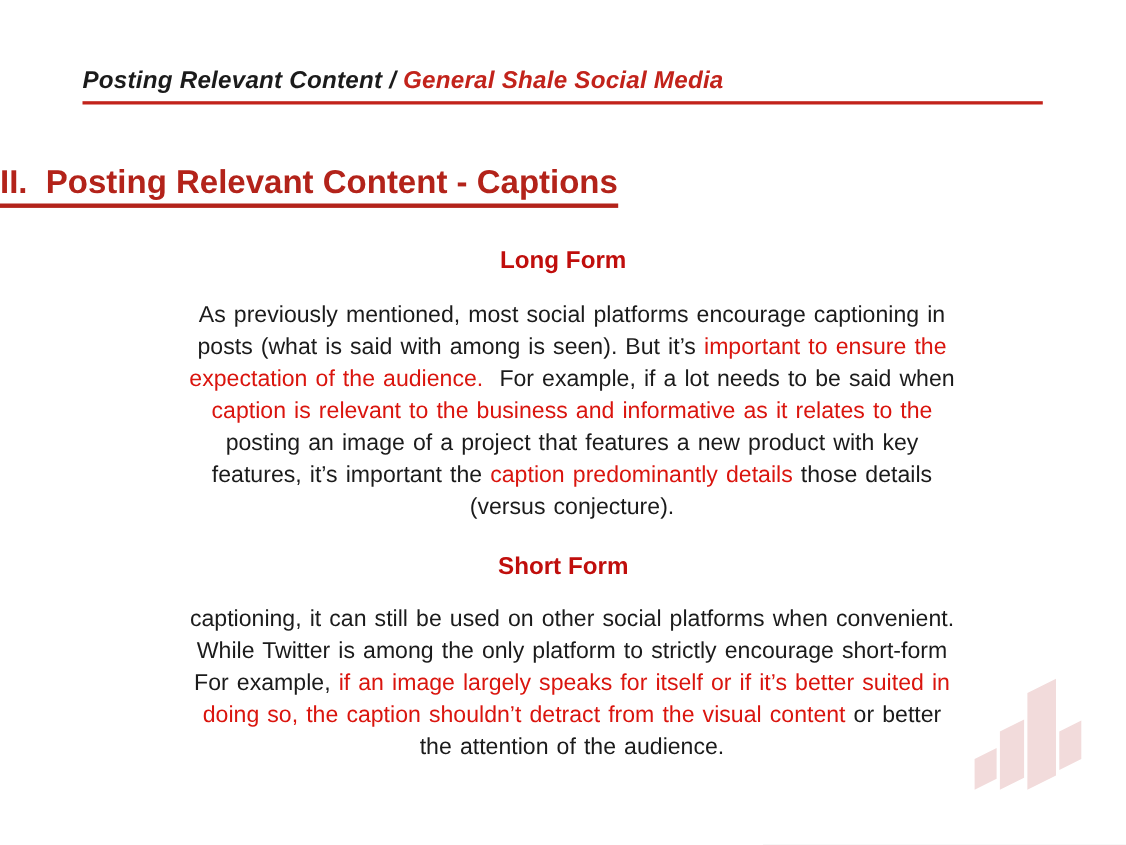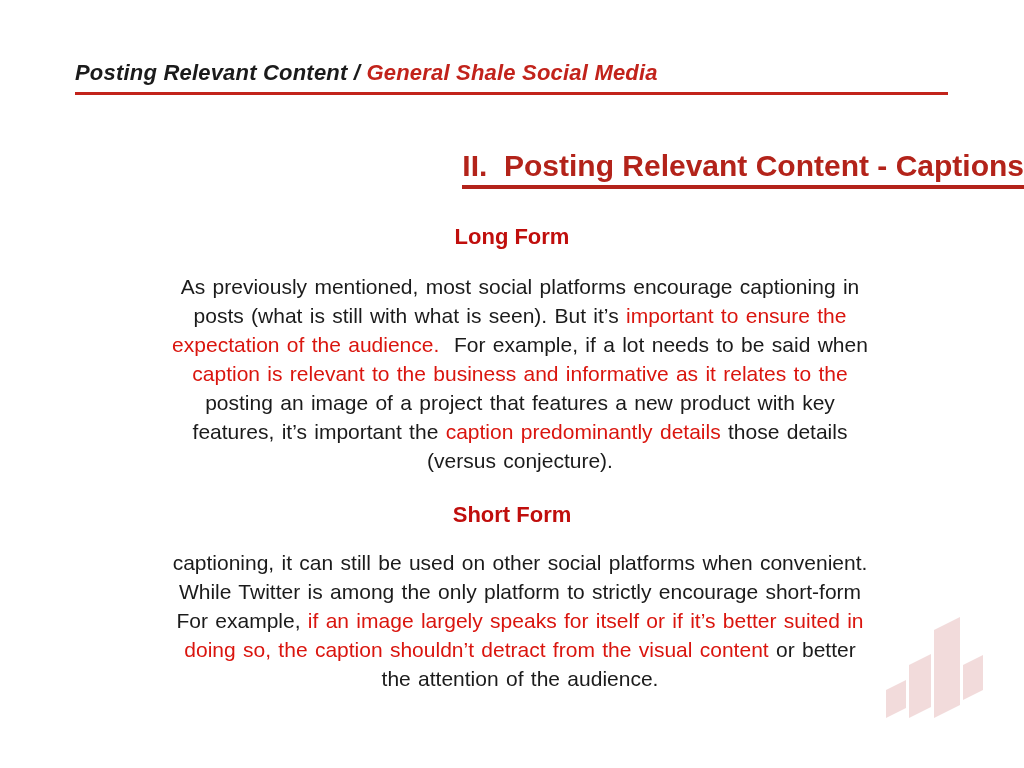--- a/index.html
+++ b/index.html
@@ -21,21 +21,21 @@
   .header .hdr-red{color:var(--header-red,#c2231b);}
   .header-rule{
     position:absolute;
     left:75px;top:92px;
     width:873px;height:3px;
     background:var(--header-red,#c2231b);
   }
   .title-wrap{
     position:absolute;
     left:0;right:0;top:149px;
-    text-align:right;
+    text-align:left;
   }
   .title-wrap .title-text{
     display:inline-block;
     font-size:30px;font-weight:bold;
     color:var(--title-red,#b3231a);
     border-bottom:4px solid var(--title-red,#b3231a);
     padding-bottom:2px;
     white-space:nowrap;
   }
   .section-heading{
@@ -76,21 +76,21 @@
 
   <div class="header-rule"></div>
 
   <div class="title-wrap">
     <span class="title-text">II.&nbsp; Posting Relevant Content - Captions</span>
   </div>
 
   <div class="section-heading heading-long">Long Form</div>
   <div class="para para-long">
       <div class="line"><span class="seg-black">As previously mentioned, most social platforms encourage captioning in</span></div>
-      <div class="line"><span class="seg-black">posts (what is still with what is seen). But it’s </span><span class="seg-red">important to ensure the</span></div>
+      <div class="line"><span class="seg-black">posts (what is said with among is seen). But it’s </span><span class="seg-red">important to ensure the</span></div>
       <div class="line"><span class="seg-red">expectation of the audience.</span><span class="seg-black">&nbsp; For example, if a lot needs to be said when</span></div>
       <div class="line"><span class="seg-red">caption is relevant to the business and informative as it relates to the</span></div>
       <div class="line"><span class="seg-black">posting an image of a project that features a new product with key</span></div>
       <div class="line"><span class="seg-black">features, it’s important the </span><span class="seg-red">caption predominantly details</span><span class="seg-black"> those details</span></div>
       <div class="line"><span class="seg-black">(versus conjecture).</span></div>
     </div>
 
   <div class="section-heading heading-short">Short Form</div>
   <div class="para para-short">
       <div class="line"><span class="seg-black">captioning, it can still be used on other social platforms when convenient.</span></div>

